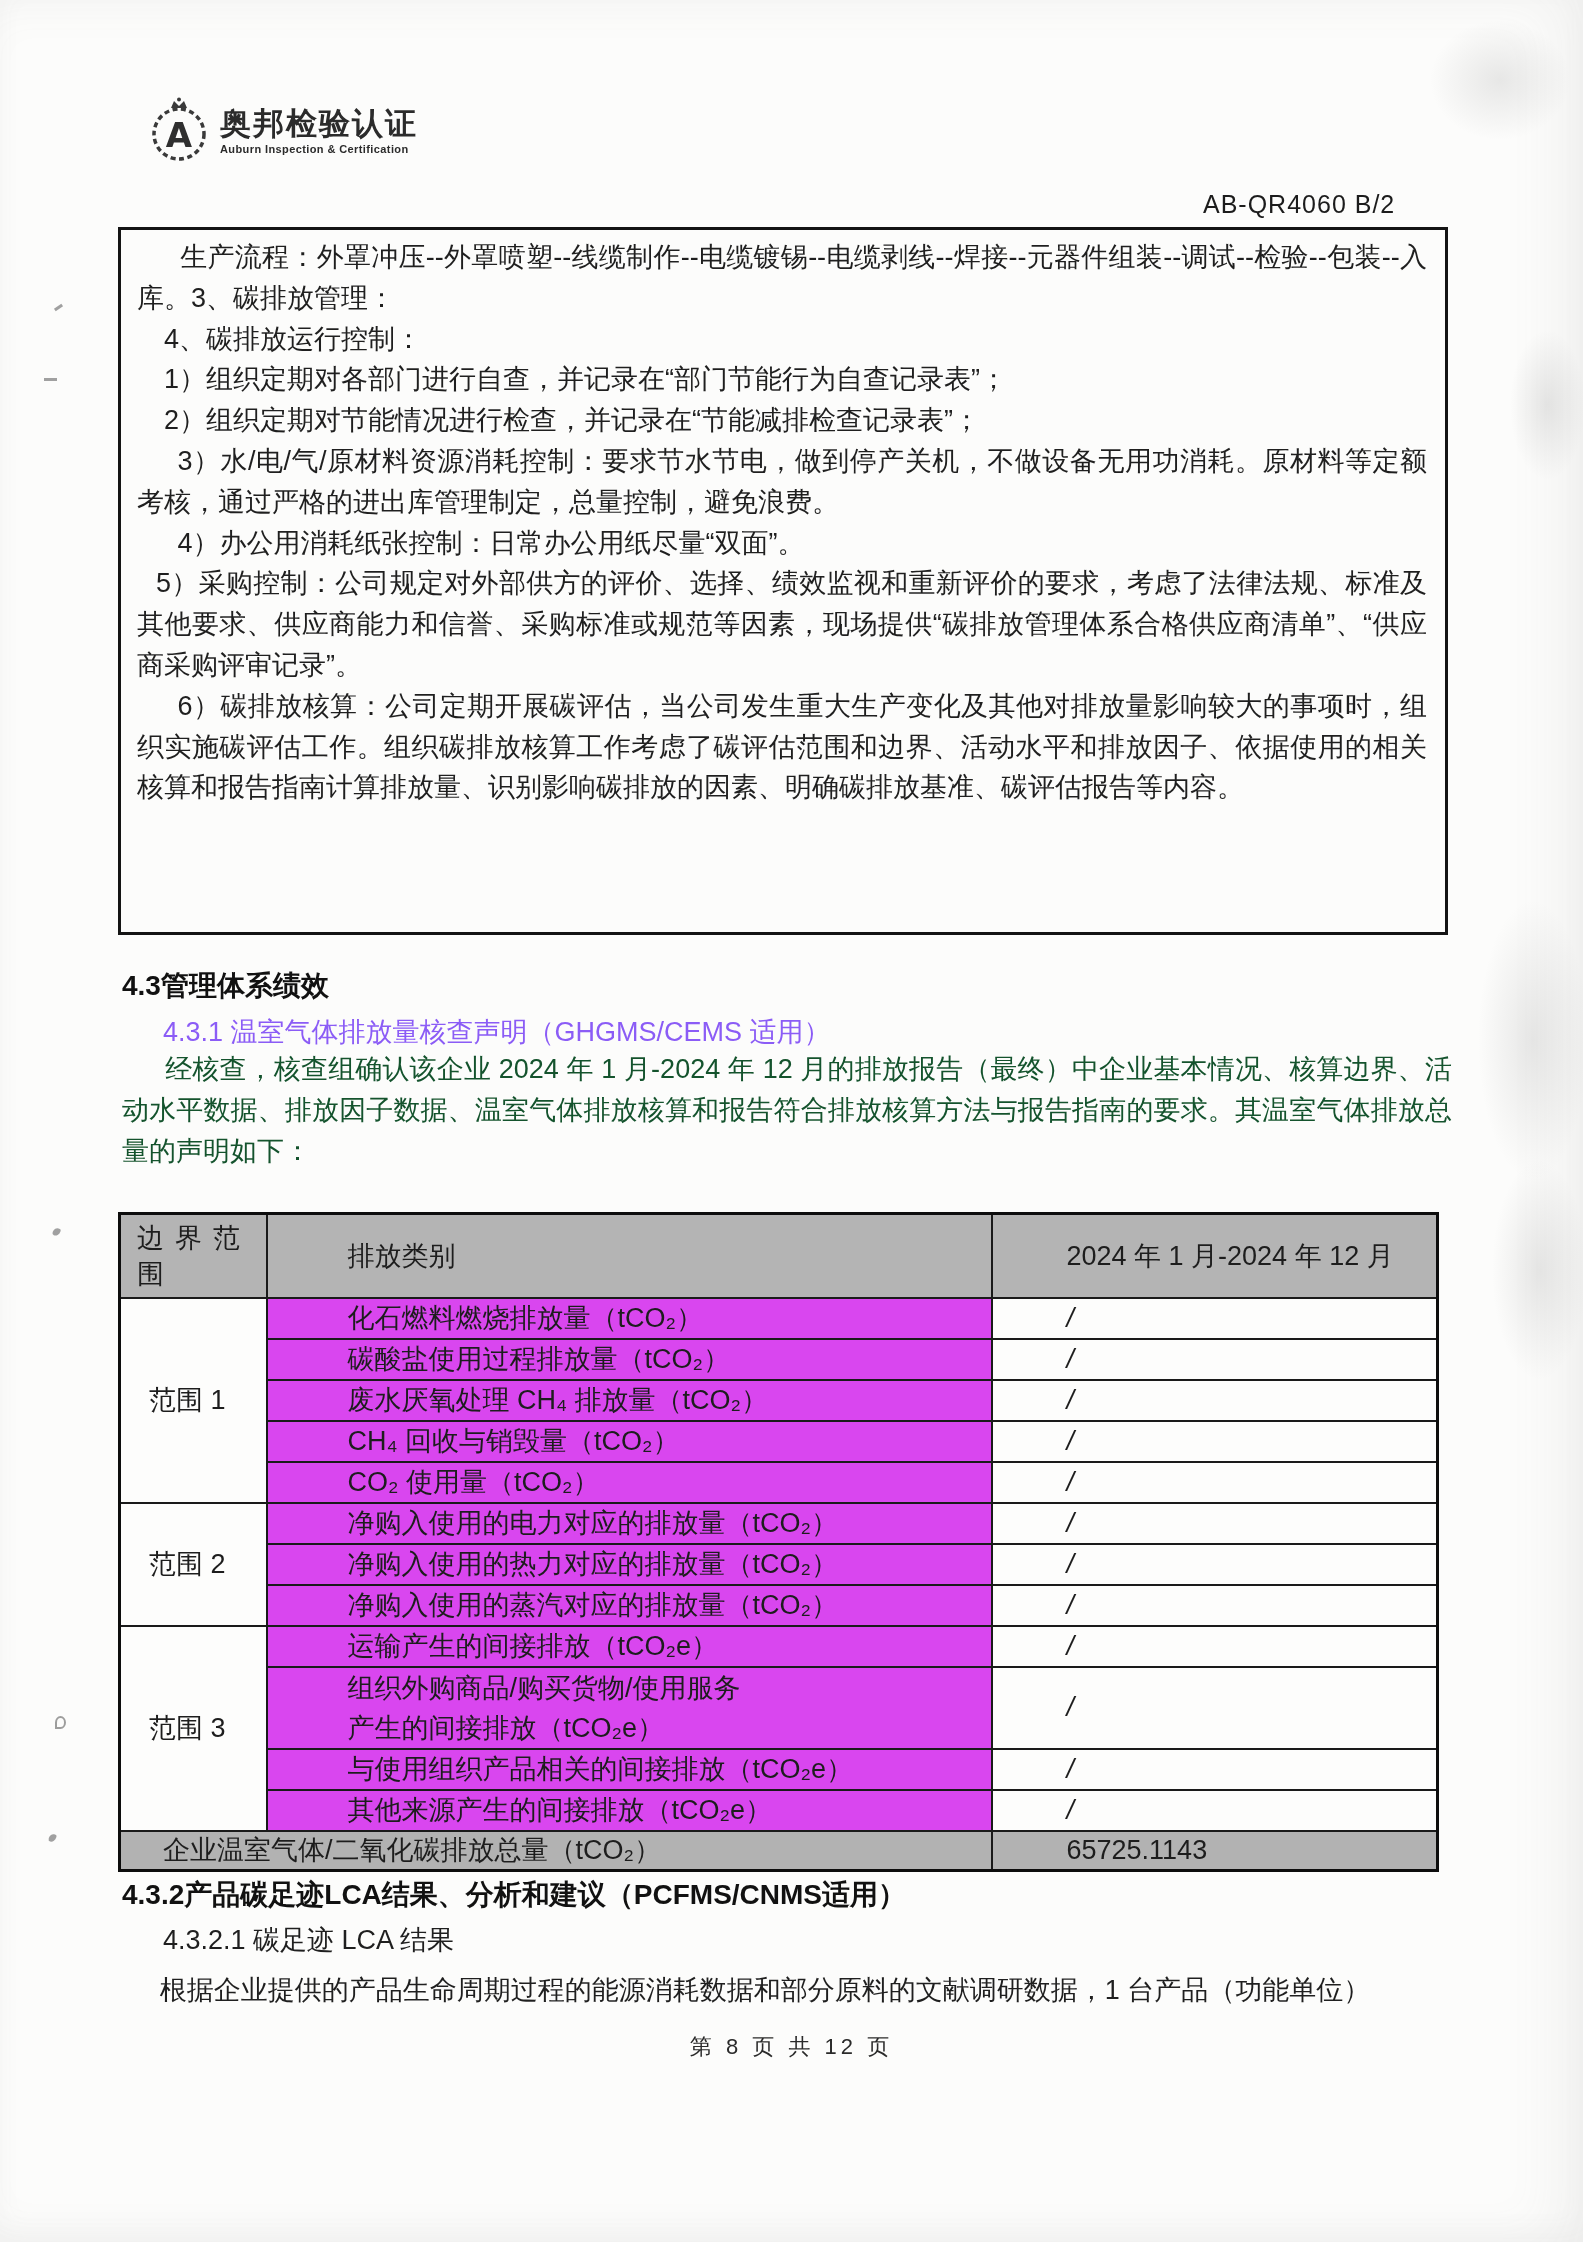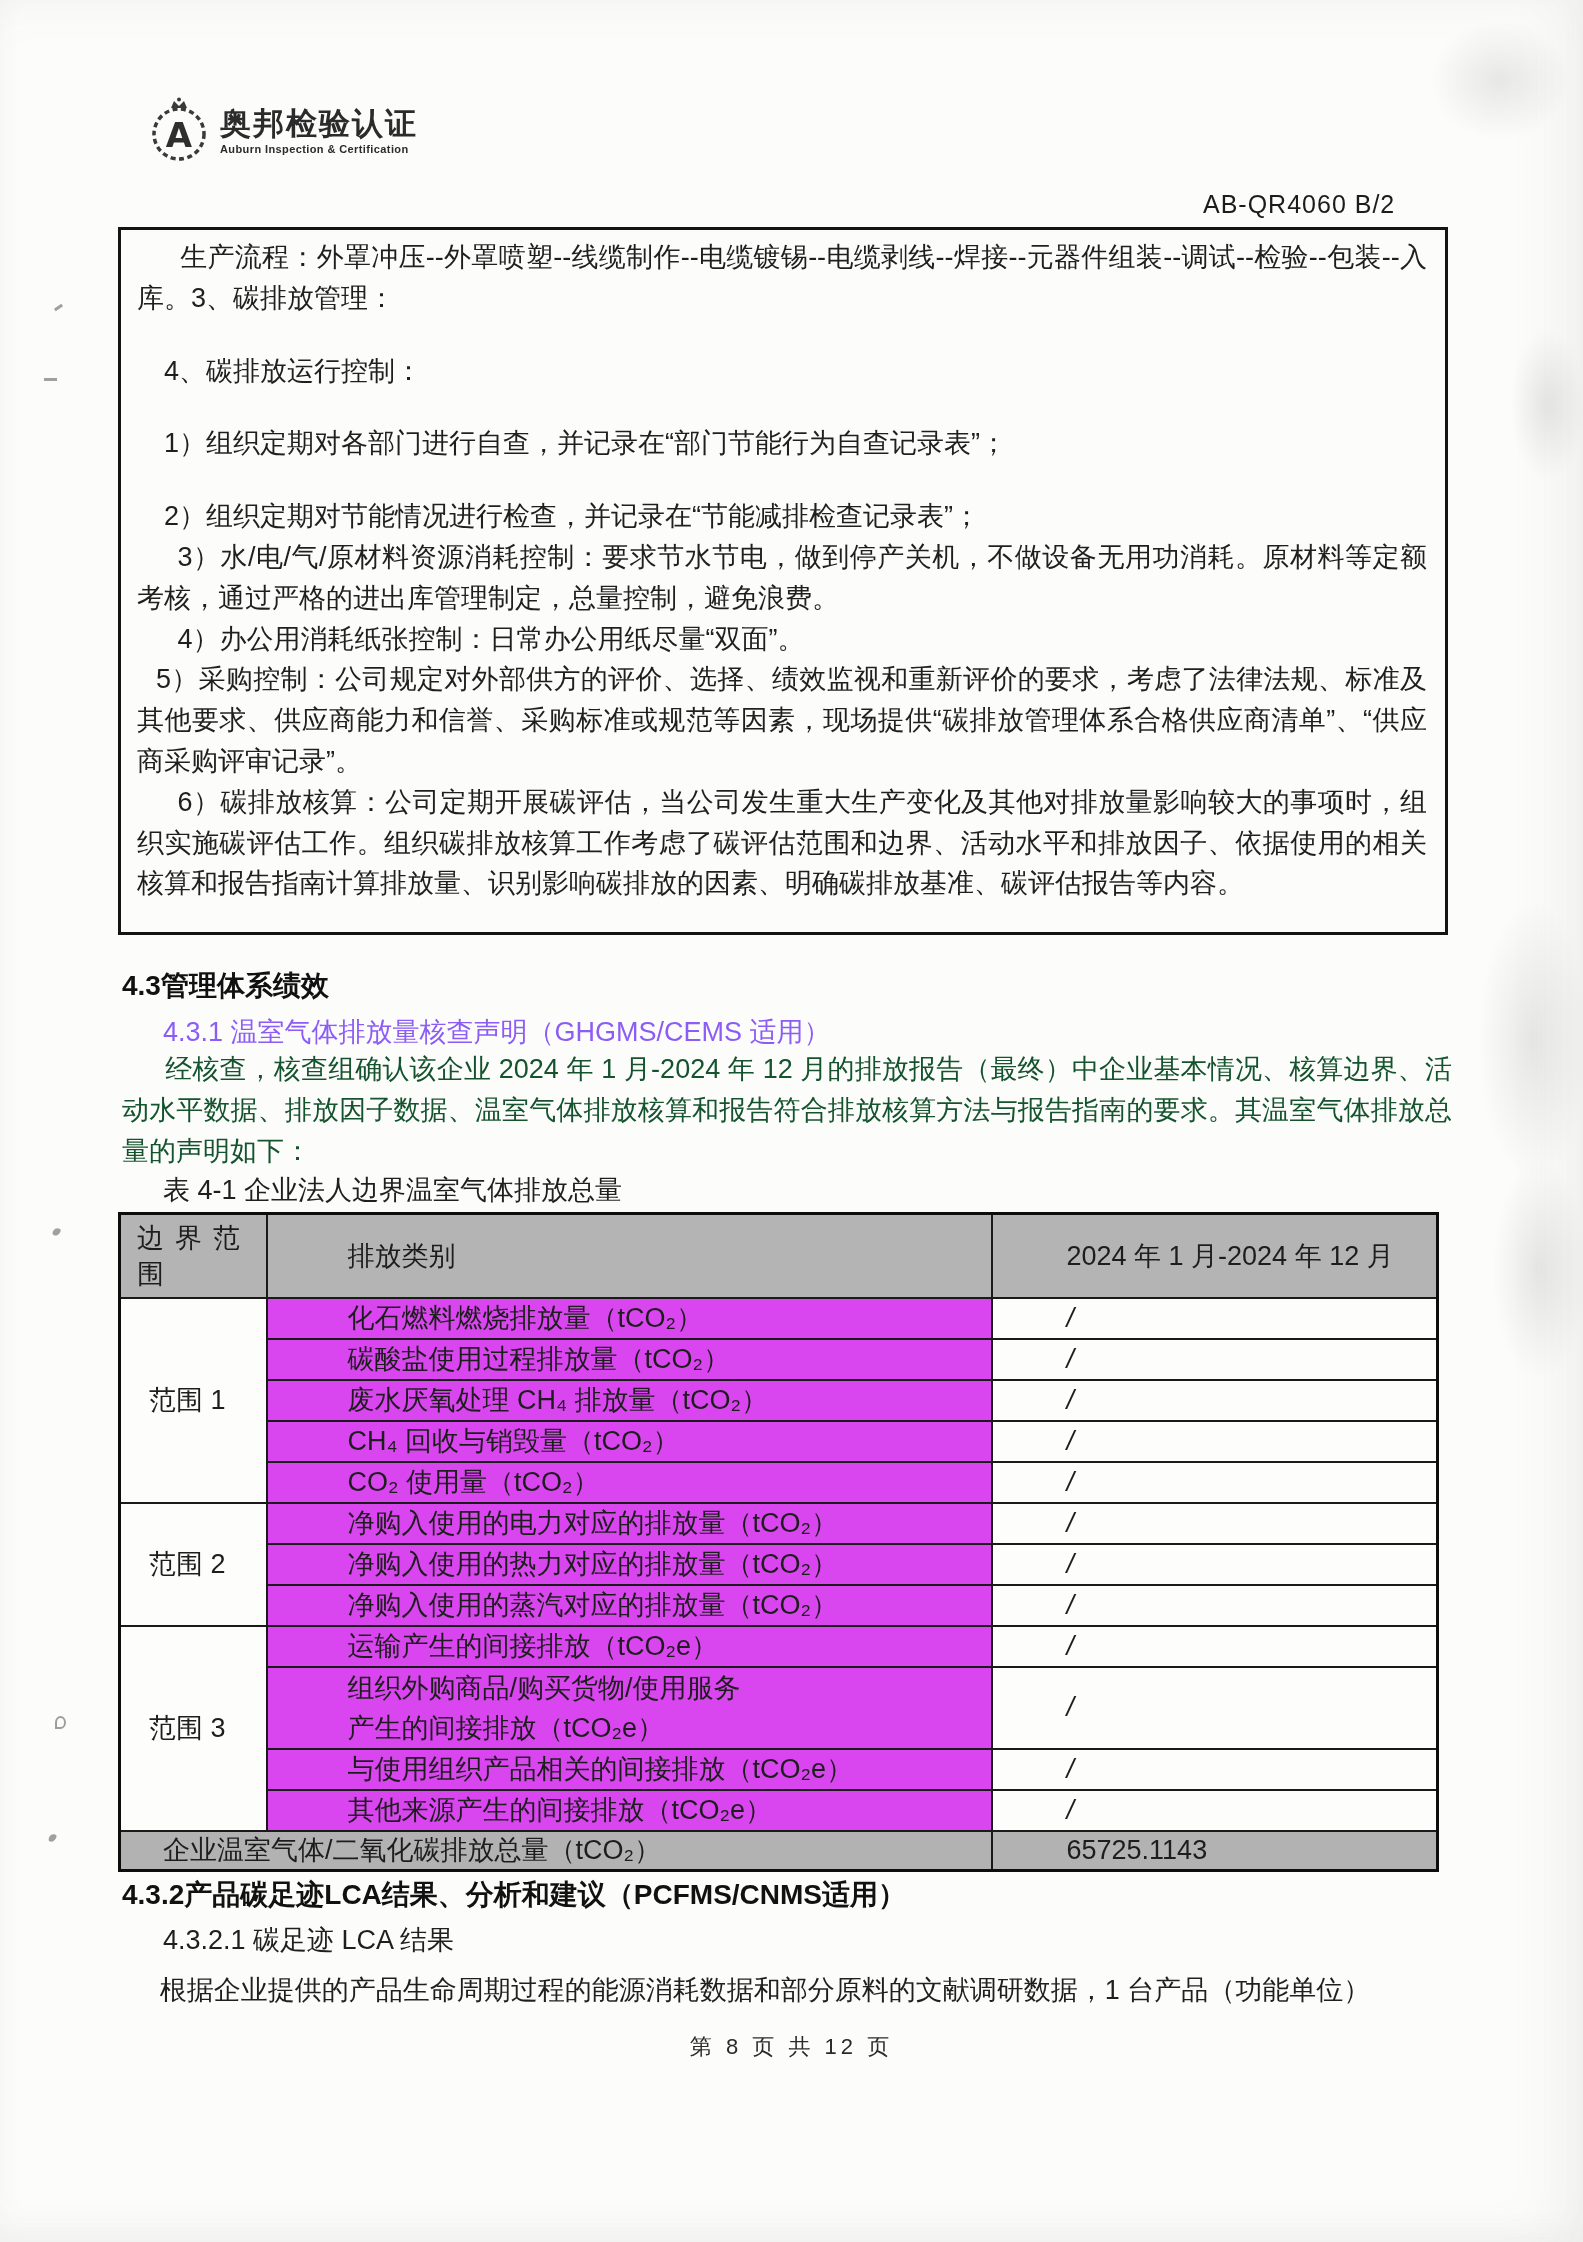--- a/index.html
+++ b/index.html
@@ -21,21 +21,21 @@
   .doc-code { position:absolute; left:1203px; top:190px; font-size:25px; color:#1c1c1c; letter-spacing:1px; }
 
   
   .notes-box {
     position:absolute; left:118px; top:227px; width:1330px; height:708px;
     border:3px solid #141414; padding:7px 18px 8px 16px;
     font-size:27px; line-height:40.8px; text-align:justify; color:#1f1f1f;
   }
   .notes-box p { text-align:justify; }
   .ind-a { text-indent:1.6em; }
-  .ind-b { text-indent:1.0em;margin-top:32px; }
+  .ind-b { text-indent:1.0em; }
   .ind-c { text-indent:1.5em; }
   .ind-d { text-indent:0.7em; }
 
   
   .h43   { position:absolute; left:122px; top:967px; font-size:28px; font-weight:700; color:#111; }
   .h431  { position:absolute; left:163px; top:1014px; font-size:27px; color:#8b5cf6;text-align:right; }
   .p431  { position:absolute; left:122px; top:1049px; width:1330px; font-size:27px; line-height:41px; text-align:justify; text-indent:1.6em; color:#14532d; }
   .tcap  { position:absolute; left:163px; top:1172px; font-size:27px; color:#1f1f1f; }
 
   
@@ -109,21 +109,20 @@
     <p class="ind-b">2）组织定期对节能情况进行检查，并记录在“节能减排检查记录表”；</p>
     <p class="ind-c">3）水/电/气/原材料资源消耗控制：要求节水节电，做到停产关机，不做设备无用功消耗。原材料等定额考核，通过严格的进出库管理制定，总量控制，避免浪费。</p>
     <p class="ind-c">4）办公用消耗纸张控制：日常办公用纸尽量“双面”。</p>
     <p class="ind-d">5）采购控制：公司规定对外部供方的评价、选择、绩效监视和重新评价的要求，考虑了法律法规、标准及其他要求、供应商能力和信誉、采购标准或规范等因素，现场提供“碳排放管理体系合格供应商清单”、“供应商采购评审记录”。</p>
     <p class="ind-c">6）碳排放核算：公司定期开展碳评估，当公司发生重大生产变化及其他对排放量影响较大的事项时，组织实施碳评估工作。组织碳排放核算工作考虑了碳评估范围和边界、活动水平和排放因子、依据使用的相关核算和报告指南计算排放量、识别影响碳排放的因素、明确碳排放基准、碳评估报告等内容。</p>
   </div>
 
   <div class="h43">4.3管理体系绩效</div>
   <div class="h431">4.3.1 温室气体排放量核查声明（GHGMS/CEMS 适用）</div>
   <div class="p431">经核查，核查组确认该企业 2024 年 1 月-2024 年 12 月的排放报告（最终）中企业基本情况、核算边界、活动水平数据、排放因子数据、温室气体排放核算和报告符合排放核算方法与报告指南的要求。其温室气体排放总量的声明如下：</div>
-  <div class="tcap">表 4-1 企业法人边界温室气体排放总量</div>
 
   <table class="etable">
     <colgroup>
         <col style="width:147px">
         <col style="width:725px">
         <col style="width:446px">
       </colgroup>
     <thead>
       <tr>
         <th class="th-scope">边界范围</th>

